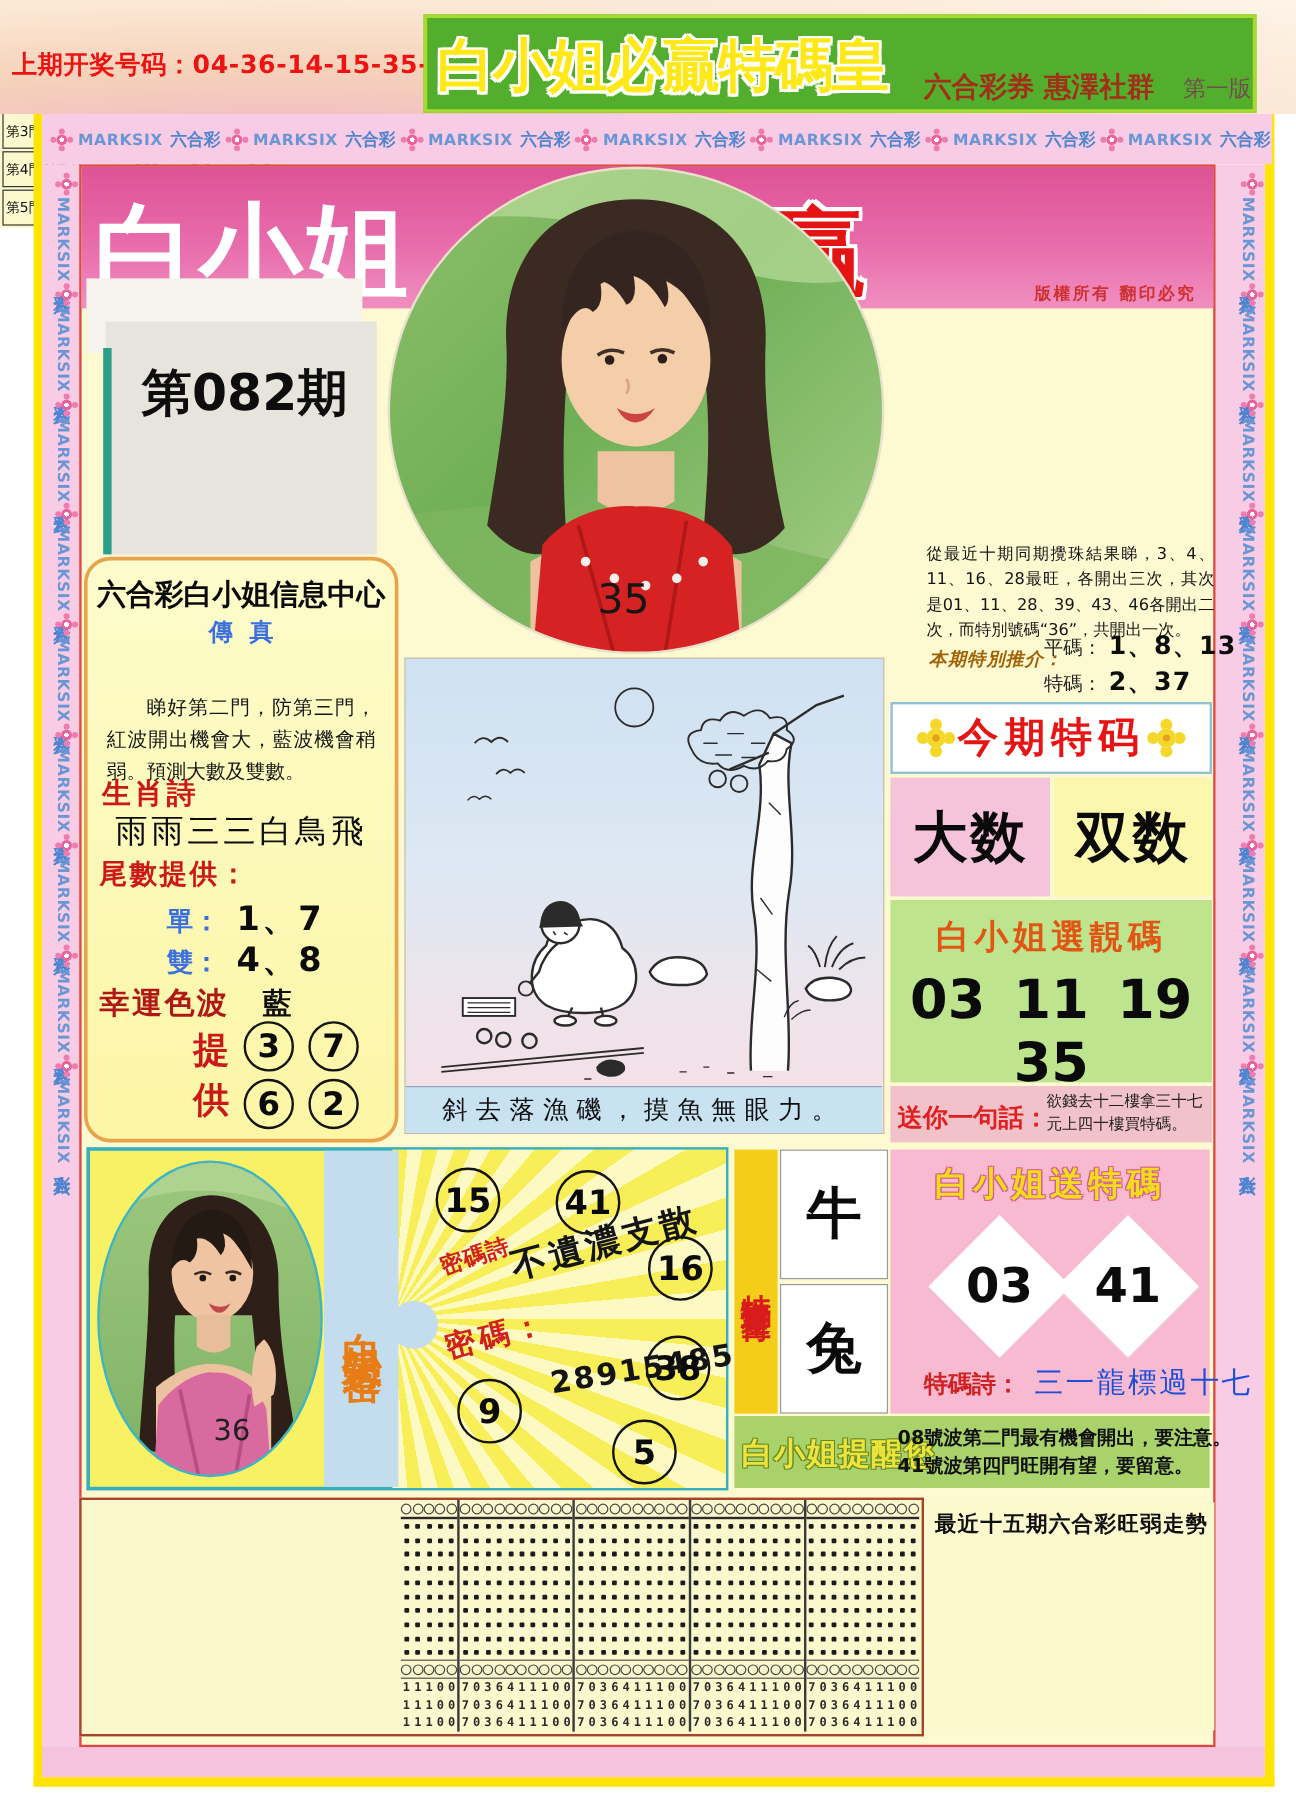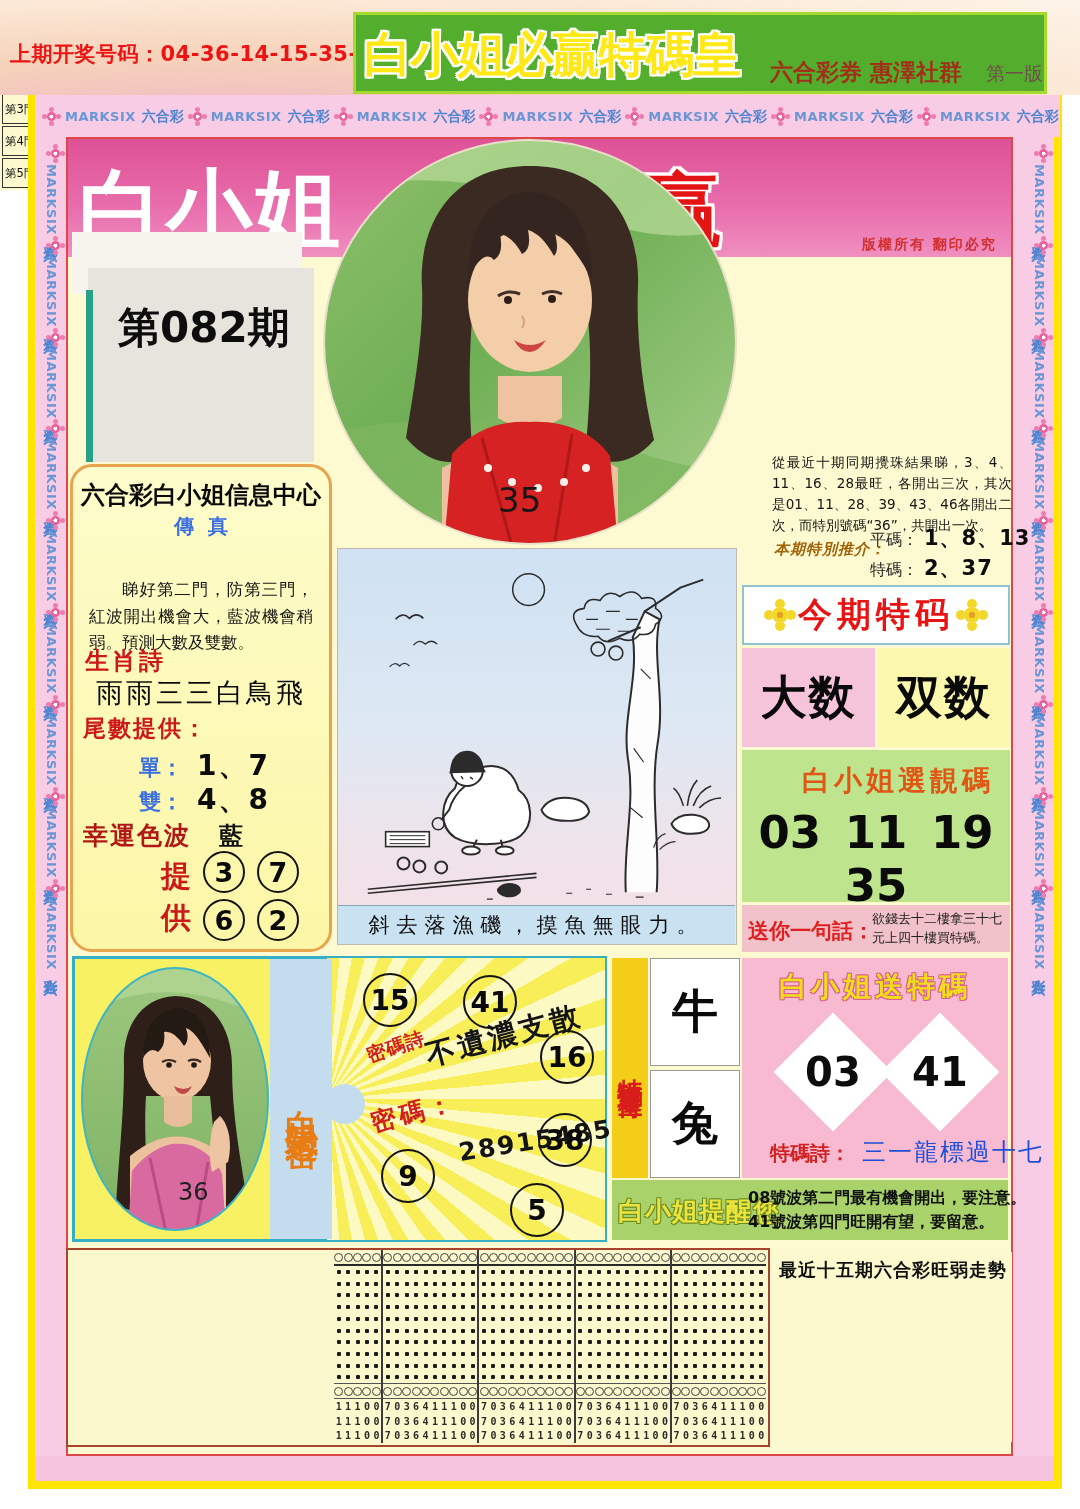--- a/index.html
+++ b/index.html
@@ -92,21 +92,21 @@
   .tm-header{left:742px;top:585px;width:268px;height:60px;background:#fff;border:2px solid #8fc3d4;box-sizing:border-box;
     display:flex;align-items:center;justify-content:center;gap:10px;}
   .tm-header-text{font-size:34px;font-weight:bold;color:#e81414;letter-spacing:5px;}
   .yflower{display:inline-block;width:16px;height:16px;border-radius:50%;
     background:radial-gradient(circle,#e8a020 0 3px,#f3d82a 3px 100%);
     box-shadow:0 -11px 0 -3px #f3d82a,0 11px 0 -3px #f3d82a,-11px 0 0 -3px #f3d82a,11px 0 0 -3px #f3d82a;}
   .tm-big{left:742px;top:648px;width:133px;height:99px;background:#f6c4da;}
   .tm-even{left:878px;top:648px;width:132px;height:99px;background:#fbf7ac;}
   .tm-cell{display:flex;align-items:center;justify-content:center;font-size:46px;font-weight:bold;color:#0a0a0a;letter-spacing:2px;}
   .tm-green{left:742px;top:750px;width:268px;height:152px;background:#bee48e;}
-  .tm-pick-title{left:742px;top:762px;width:312px;text-align:center;font-size:28px;font-weight:bold;color:#e05614;letter-spacing:4px;}
+  .tm-pick-title{left:742px;top:762px;width:268px;text-align:center;font-size:28px;font-weight:bold;color:#e05614;letter-spacing:4px;}
   .tm-pick-nums{left:742px;top:806px;width:268px;text-align:center;font-size:45px;font-weight:bold;color:#0a0a0a;word-spacing:8px;}
   .tm-quote{left:742px;top:905px;width:268px;height:47px;background:#f2c2ca;}
   .tm-quote-label{left:748px;top:917px;font-size:21px;font-weight:bold;color:#e02020;}
   .tm-quote-text{left:872px;top:910px;width:136px;font-size:13px;line-height:1.45;color:#222;}
 
   
   .toumi{left:72px;top:956px;width:535px;height:286px;border:3px solid #35aec6;box-sizing:border-box;
     background:#f8f163;}
   .toumi-rays{left:327px;top:958px;width:278px;height:282px;
     background:repeating-conic-gradient(from -40deg at 0% 50%, #f7ee58 0deg 5deg, #fdf9c2 5deg 10deg);}

